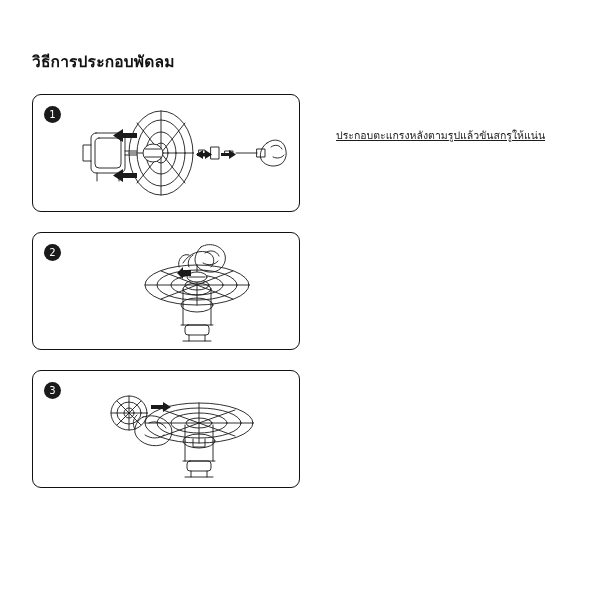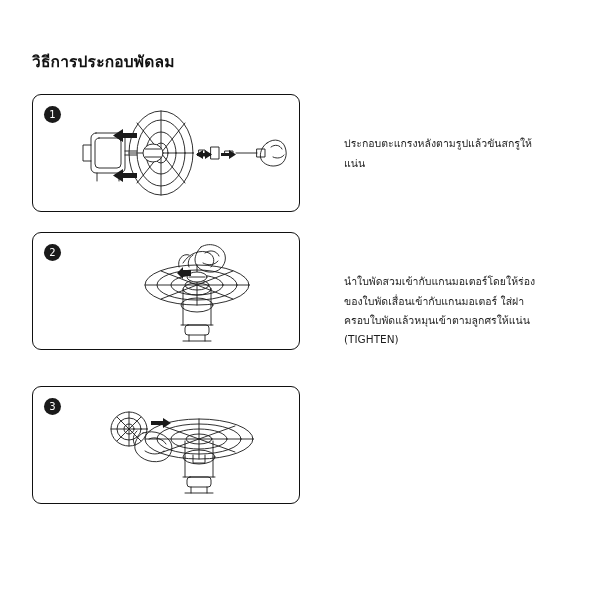--- a/index.html
+++ b/index.html
@@ -63,21 +63,22 @@
   }
   .step-text {
     flex: 1 1 auto;
     padding-left: 28px;
     padding-top: 24px;
     font-size: 10.5px;
     line-height: 1.85;
     color: #1d1d1d;
   }
   .step-text p {
-    margin: 16px;
+    margin: 8px;
+    text-decoration: underline;
   }
   .illus-svg {
     position: absolute;
     left: 0;
     top: 0;
     width: 268px;
     height: 118px;
   }
 </style>
 </head>
@@ -169,23 +170,20 @@
 
           <path d="M168 14 c10 -6 22 0 24 8 c2 8 -4 16 -12 17 c-10 1 -18 -5 -18 -12 c0 -5 3 -10 6 -13 Z"></path>
           <path d="M172 20 c5 -4 12 -2 14 3 M170 30 c5 3 12 2 15 -2"></path>
           <path d="M160 22 c-4 2 -6 8 -4 12"></path>
         </g>
         <g fill="#1a1a1a" stroke="none">
           <path d="M144 40 L150 34 L150 37 L158 37 L158 43 L150 43 L150 46 Z"></path>
         </g>
       </svg>
     </div>
-    <div class="step-text">
-      <p>นำใบพัดสวมเข้ากับแกนมอเตอร์โดยให้ร่องของใบพัดเสื่อนเข้ากับแกนมอเตอร์ ใส่ฝาครอบใบพัดแล้วหมุนเข้าตามลูกศรให้แน่น (TIGHTEN)</p>
-    </div>
   </div>
 
   <div class="step-row">
     <div class="illus-box">
       <div class="step-badge">3</div>
       <svg class="illus-svg" viewBox="0 0 268 118">
         <g fill="none" stroke="#1a1a1a" stroke-width="0.9" stroke-linejoin="round" stroke-linecap="round">
 
           <path d="M152 70 L152 90 M180 70 L180 90"></path>
           <path d="M150 90 L182 90"></path>

